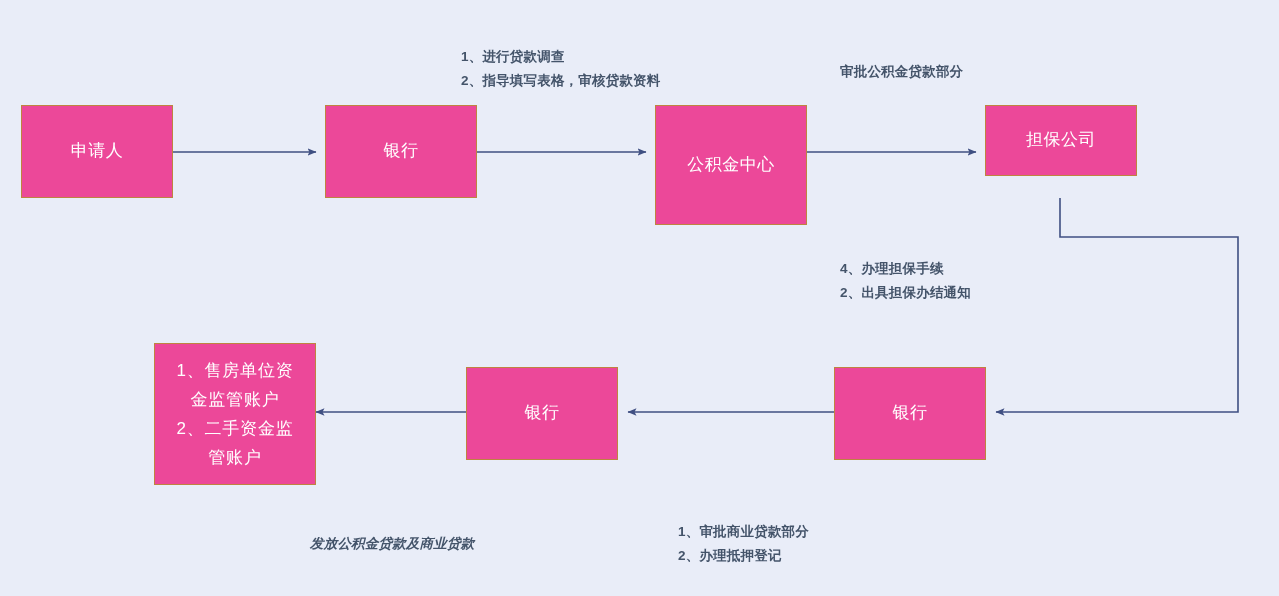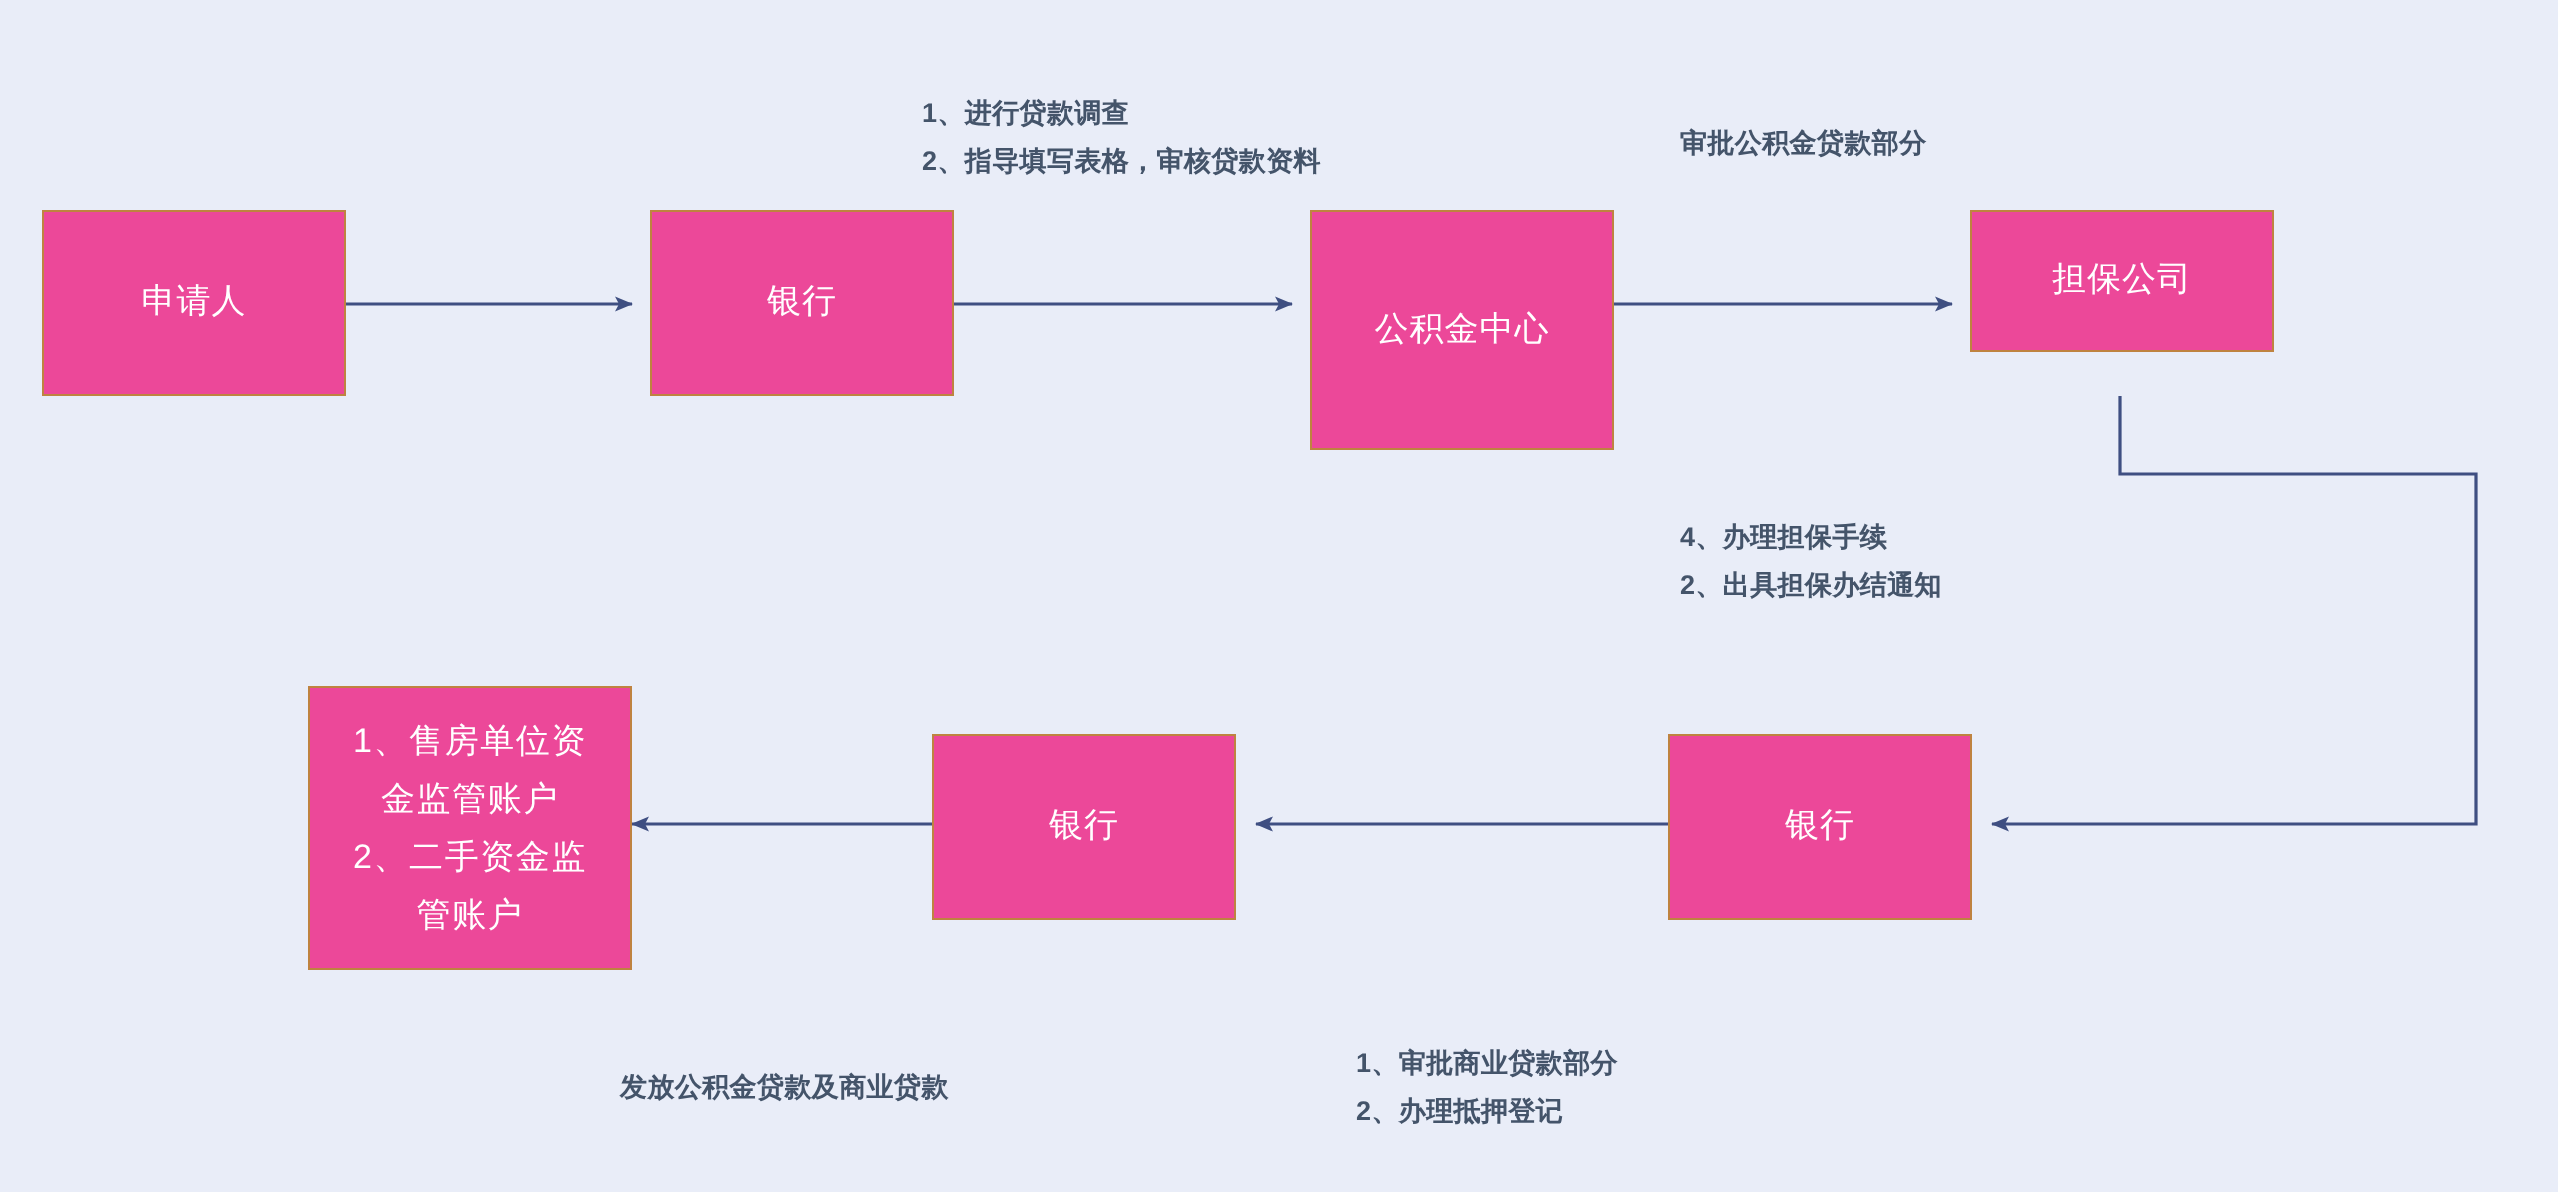--- a/index.html
+++ b/index.html
@@ -127,15 +127,15 @@
 2、指导填写表格，审核贷款资料</div>
 
   <div class="edge-label" style="left:840px; top:60px;">审批公积金贷款部分</div>
 
   <div class="edge-label" style="left:840px; top:257px;">4、办理担保手续
 2、出具担保办结通知</div>
 
   <div class="edge-label" style="left:678px; top:520px;">1、审批商业贷款部分
 2、办理抵押登记</div>
 
-  <div class="edge-label" style="left:310px; top:532px;">发放公积金贷款及商业贷款</div>
+  <div class="edge-label" style="left:310px; top:532px;font-style:italic;">发放公积金贷款及商业贷款</div>
 
 </div>
 
 </body></html>

